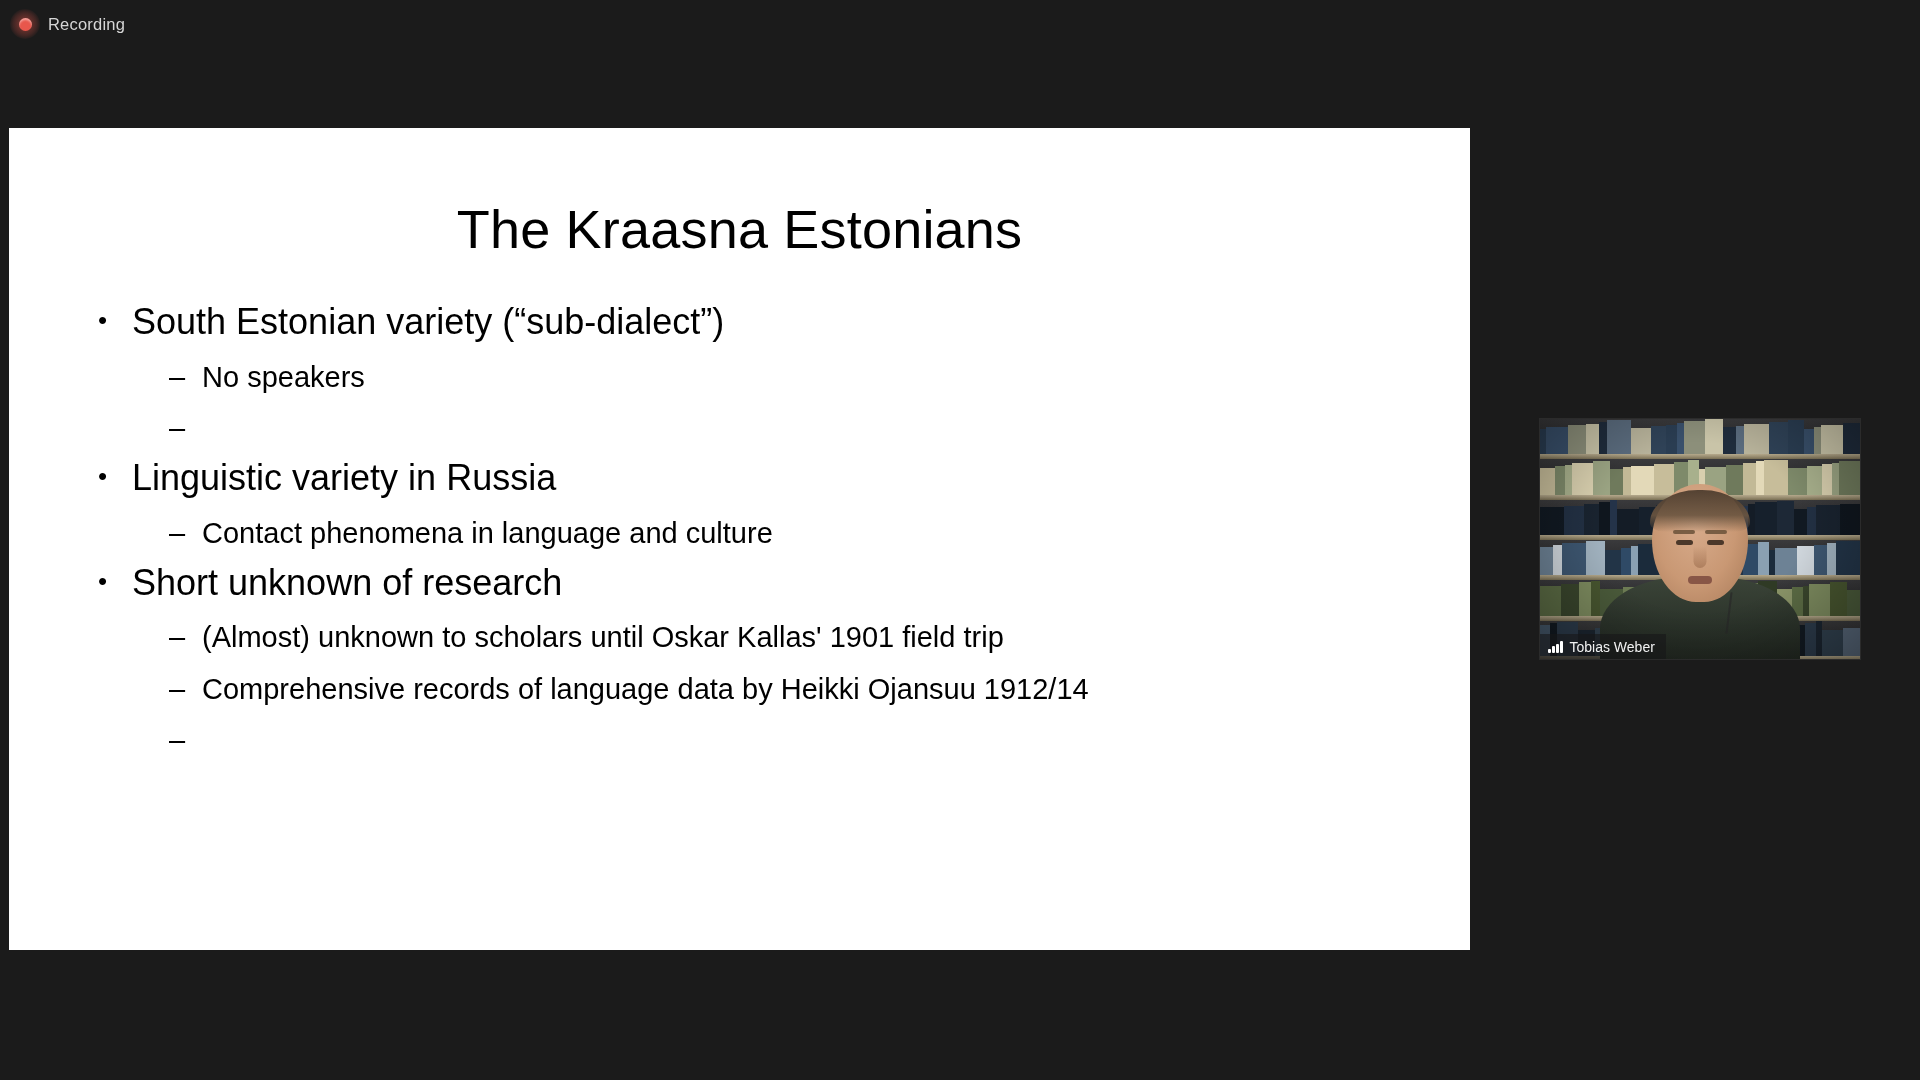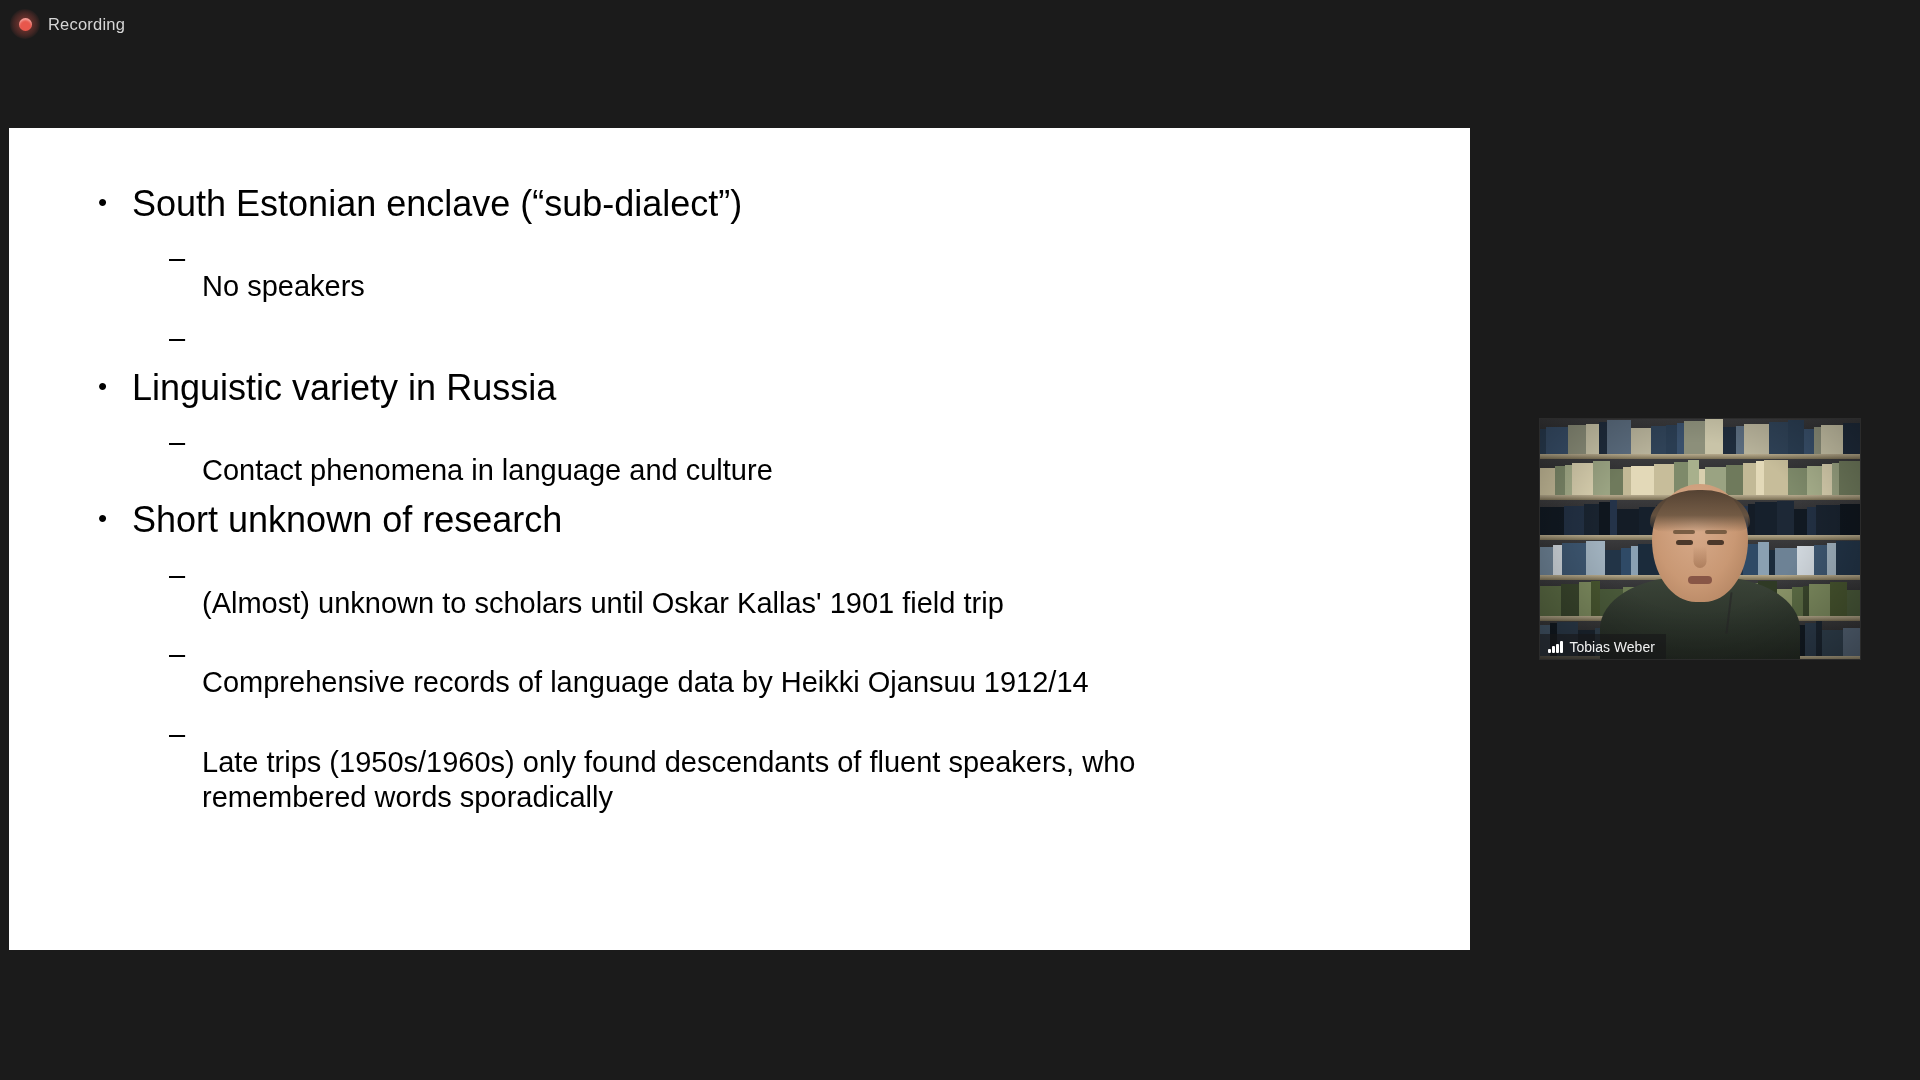--- a/index.html
+++ b/index.html
@@ -114,21 +114,21 @@
     line-height: 1.22;
     margin-left: 104px;
     margin-top: 16px;
   }
   .lvl2 .marker {
     width: 33px;
     flex: 0 0 33px;
     font-size: 29px;
     line-height: 1.2;
   }
-  .lvl2 .txt { flex: 1; max-width: 1090px; margin-top: 28px; }
+  .lvl2 .txt { flex: 1; max-width: 1090px; }
 
   
   .video-tile {
     position: absolute;
     left: 1539px;
     top: 418px;
     width: 322px;
     height: 242px;
     background: #000;
     overflow: hidden;
@@ -303,26 +303,27 @@
     <span class="rec-dot-wrap">
       <span class="rec-glow"></span>
       <span class="rec-dot"></span>
     </span>
     <span class="recording-label">Recording</span>
   </div>
 
   <div class="slide">
     <div class="slide-inner">
 
+      <div class="slide-title">The Kraasna Estonians</div>
 
       <ul class="bullets">
 
         <li class="lvl1">
           <span class="marker">•</span>
-          <span class="txt">South Estonian enclave (“sub-dialect”)</span>
+          <span class="txt">South Estonian variety (“sub-dialect”)</span>
         </li>
 
         <li class="lvl2">
           <span class="marker">–</span>
           <span class="txt">No speakers</span>
         </li>
 
         <li class="lvl2">
           <span class="marker">–</span>
         </li>
@@ -347,21 +348,20 @@
           <span class="txt">(Almost) unknown to scholars until Oskar Kallas' 1901 field trip</span>
         </li>
 
         <li class="lvl2">
           <span class="marker">–</span>
           <span class="txt">Comprehensive records of language data by Heikki Ojansuu 1912/14</span>
         </li>
 
         <li class="lvl2">
           <span class="marker">–</span>
-          <span class="txt">Late trips (1950s/1960s) only found descendants of fluent speakers, who remembered words sporadically</span>
         </li>
 
       </ul>
     </div>
   </div>
 
   <div class="video-tile">
     <div class="vt-scene">
 
       <div id="shelves">

